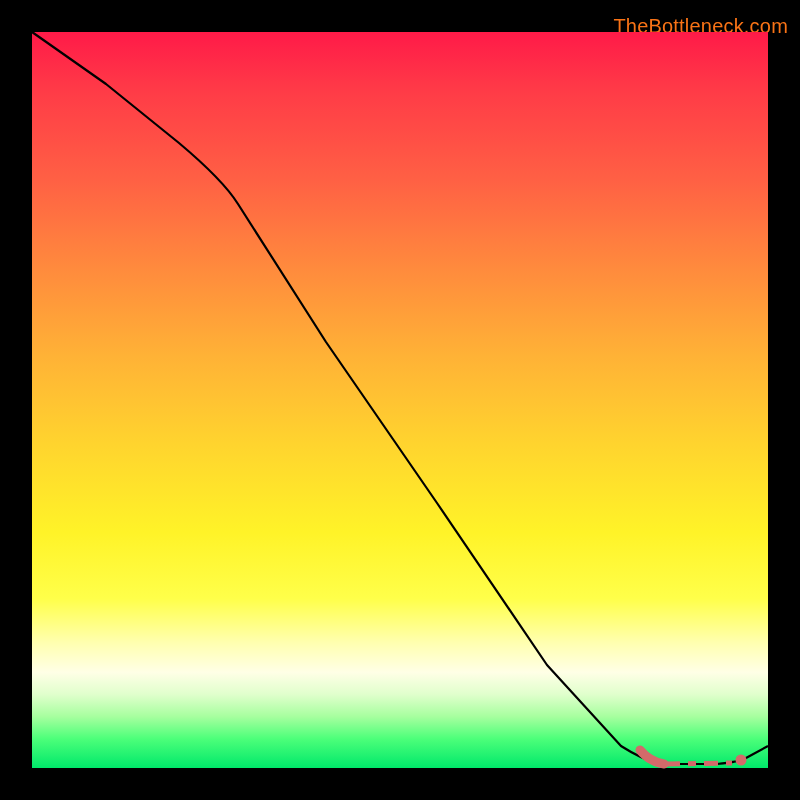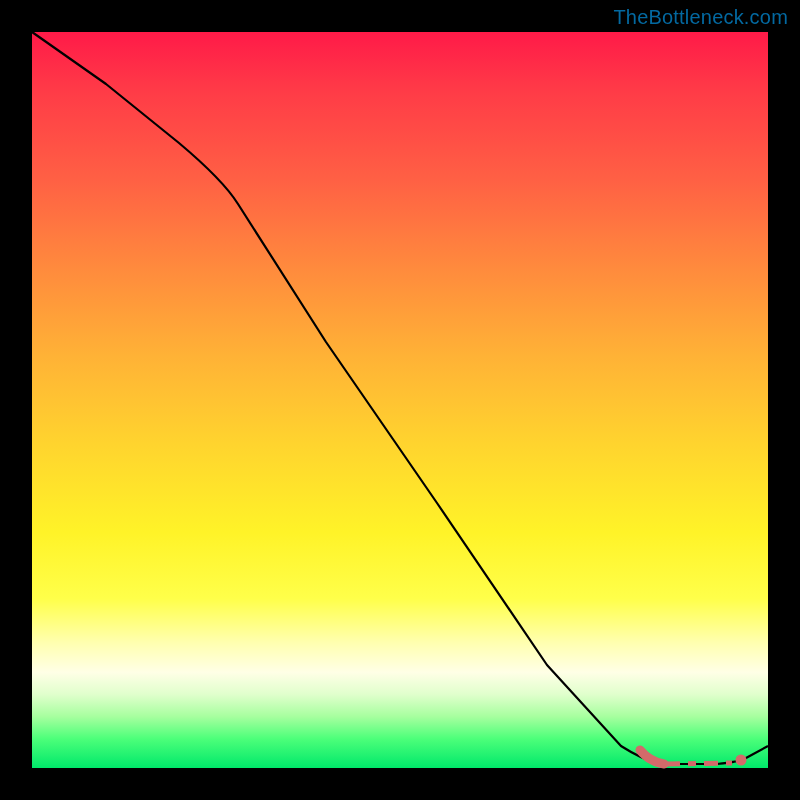--- a/index.html
+++ b/index.html
@@ -34,23 +34,23 @@
       #ffff4a 77%,
       #ffffb0 83%,
       #ffffe6 87%,
       #e0ffcc 90%,
       #a7ff9f 93%,
       #4dff7a 96%,
       #00e86a 100%);
   }
   .watermark {
     position: absolute;
-    top: 6px;
+    top: 15px;
     right: 12px;
-    color: #0369a1;
+    color: #f97316;
     font-size: 20px;
     font-weight: 400;
     letter-spacing: 0.2px;
   }
   svg.overlay {
     position: absolute;
     left: 32px;
     top: 32px;
     width: 736px;
     height: 736px;

